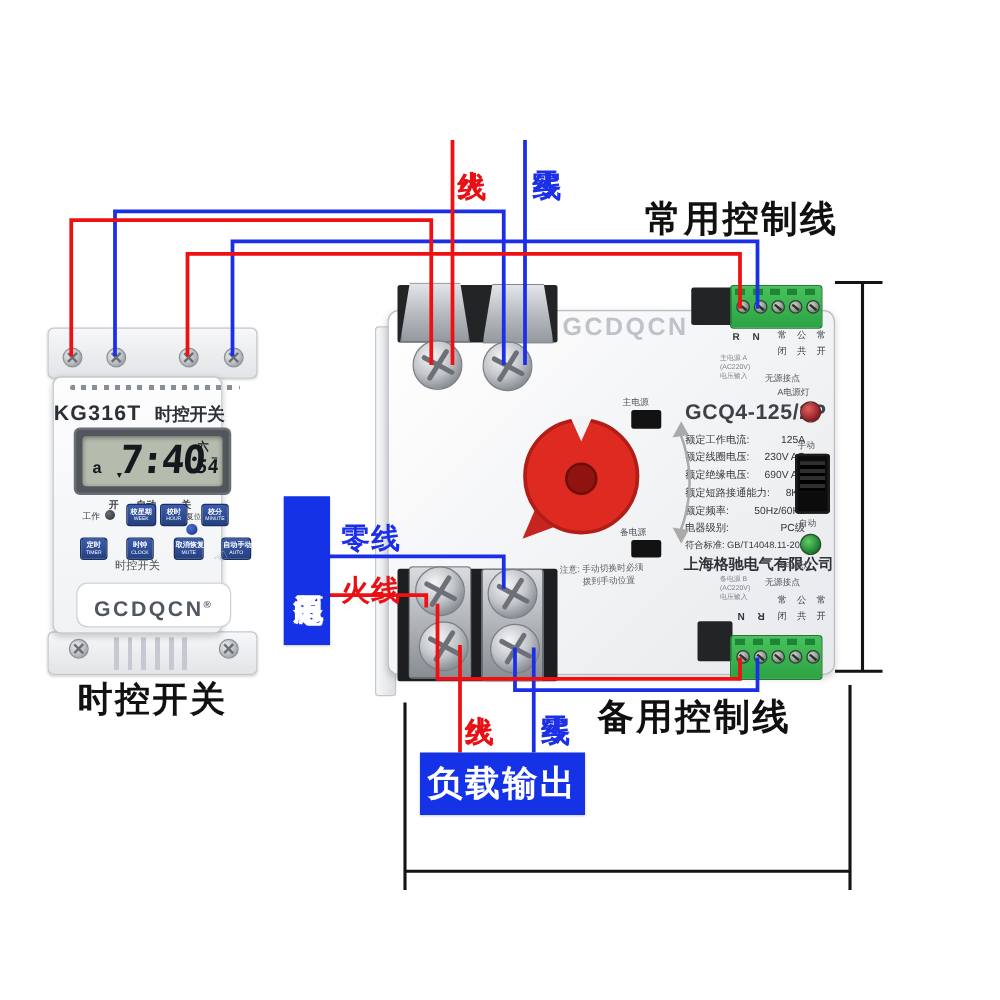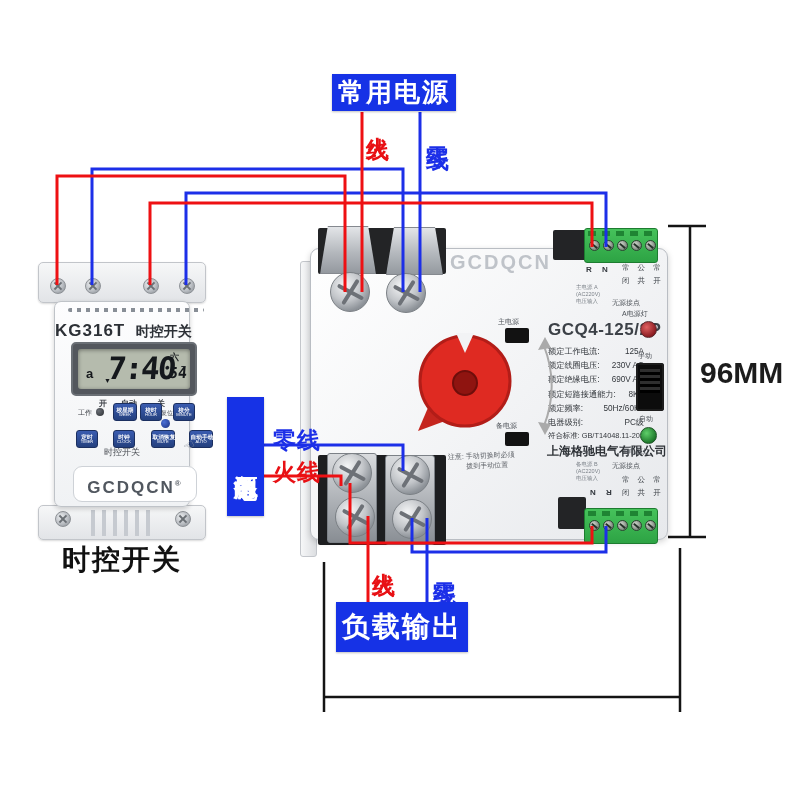--- a/index.html
+++ b/index.html
@@ -22,21 +22,21 @@
   .led{position:absolute;width:17px;height:17px;border-radius:50%;}
   .metal{background:linear-gradient(180deg,#d9dbde,#a8acb1 60%,#888d93);border:1px solid #7c8187;border-radius:3px;}
 
   
   #timer{left:38px;top:262px;width:168px;height:278px;}
   .t-flange{position:absolute;left:0;width:168px;background:linear-gradient(180deg,#f6f7f8,#e2e4e7);
     border:1px solid #c2c5ca;border-radius:5px;box-shadow:0 1px 2px rgba(0,0,0,.15);}
   #t-flange-top{top:0;height:41px;} #t-flange-bot{top:243px;height:35px;}
   #t-vents-bot{position:absolute;left:52px;top:4px;width:64px;height:26px;
     background:repeating-linear-gradient(90deg,#c6cad0 0 4px,transparent 4px 11px);}
-  #t-body{position:absolute;left:16px;top:39px;width:136px;height:206px;background:linear-gradient(180deg,#fdfdfe,#f0f2f4);
+  #t-body{position:absolute;left:4px;top:39px;width:136px;height:206px;background:linear-gradient(180deg,#fdfdfe,#f0f2f4);
     border:1px solid #bfc3c8;border-radius:7px;box-shadow:0 2px 5px rgba(0,0,0,.18);}
   #t-dots{position:absolute;left:13px;top:6px;width:136px;height:4px;
     background:repeating-linear-gradient(90deg,#888e96 0 4px,transparent 4px 9px);border-radius:2px;}
   #t-title{position:absolute;left:0;top:19px;width:100%;text-align:center;color:#2c3036;white-space:nowrap;}
   #t-title .m{font-size:17px;font-weight:bold;letter-spacing:1px;}
   #t-title .s{font-size:14px;font-weight:bold;margin-left:6px;}
   #t-lcd{position:absolute;left:16px;top:40px;width:126px;height:54px;background:#53575d;border:2px solid #6a6f75;border-radius:5px;}
   #t-lcd .face{position:absolute;left:5px;top:5px;right:5px;bottom:5px;background:#b5bbad;border-radius:3px;
     box-shadow:inset 0 1px 4px rgba(0,0,0,.4);color:#15181c;overflow:hidden;}
   #lcd-left{position:absolute;left:8px;bottom:8px;font-size:13px;font-weight:bold;}
@@ -90,21 +90,21 @@
   #toggle{position:absolute;left:336px;top:138px;width:28px;height:48px;background:#0c0c0c;border-radius:3px;
     box-shadow:inset 0 0 0 2px #1c1c1c;}
   #toggle::before{content:"";position:absolute;left:4px;top:6px;right:4px;height:24px;
     background:repeating-linear-gradient(180deg,#2e2e2e 0 3px,#000 3px 6px);}
 
   
   .bluebox{background:#1632e6;color:#fff;font-weight:bold;display:flex;align-items:center;justify-content:center;
     box-shadow:0 1px 2px rgba(0,0,0,.25);}
   .vtext{writing-mode:vertical-rl;text-orientation:upright;}
   .wlabel{font-weight:bold;line-height:1.0;letter-spacing:1px;}
-  .red{color:#e81014;} .blue{color:#1c2fe8;margin-top:10px;}
+  .red{color:#e81014;} .blue{color:#1c2fe8;}
   .ctrl-label{font-size:29px;font-weight:bold;color:#101010;letter-spacing:2px;white-space:nowrap;}
   .dim{font-weight:bold;color:#1c1c1c;white-space:nowrap;}
   #overlay{position:absolute;left:0;top:0;z-index:40;pointer-events:none;}
   .z50{z-index:50;} .z10{z-index:10;}
 </style>
 </head>
 <body>
 
 <div id="canvas">
 
@@ -319,26 +319,26 @@
     <g stroke="#141414" stroke-width="2.5" fill="none">
       <path d="M668,226 H706"></path>
       <path d="M690,226 V537"></path>
       <path d="M668,537 H706"></path>
       <path d="M324,562 V712"></path>
       <path d="M680,548 V712"></path>
       <path d="M324,697 H680"></path>
     </g>
   </svg>
 
-  <div class="abs z50 bluebox" style="left:332px;top:74px;width:124px;height:37px;font-size:26px;letter-spacing:2px;">常用电源</div>
   <div class="abs z50 wlabel vtext red" style="left:366px;top:118px;font-size:23px;">火线</div>
   <div class="abs z50 wlabel vtext blue" style="left:426px;top:118px;font-size:23px;">零线</div>
+  <div class="abs z50 ctrl-label" style="left:516px;top:156px;">常用控制线</div>
 
   <div class="abs z50 bluebox vtext" style="left:227px;top:397px;width:37px;height:119px;font-size:24px;">备用电源</div>
   <div class="abs z50 wlabel blue" style="left:273px;top:419px;font-size:23px;">零线</div>
   <div class="abs z50 wlabel red" style="left:273px;top:461px;font-size:23px;">火线</div>
 
   <div class="abs z50 wlabel vtext red" style="left:372px;top:554px;font-size:23px;">火线</div>
   <div class="abs z50 wlabel vtext blue" style="left:433px;top:554px;font-size:23px;">零线</div>
+  <div class="abs z50 ctrl-label" style="left:478px;top:554px;">备用控制线</div>
   <div class="abs z50 bluebox" style="left:336px;top:602px;width:132px;height:50px;font-size:28px;letter-spacing:2px;">负载输出</div>
 
-  <div class="abs z50 dim" style="left:700px;top:356px;font-size:30px;">96MM</div>
 </div>
 
 </body></html>

